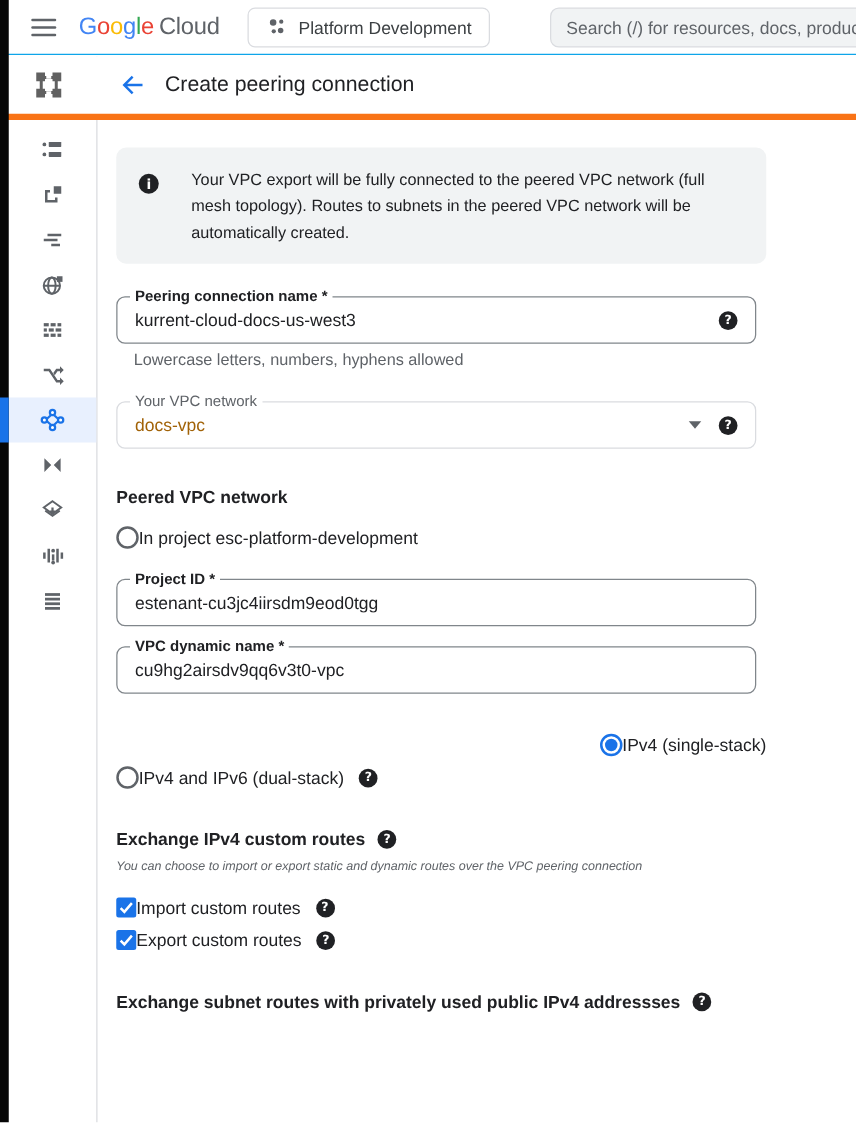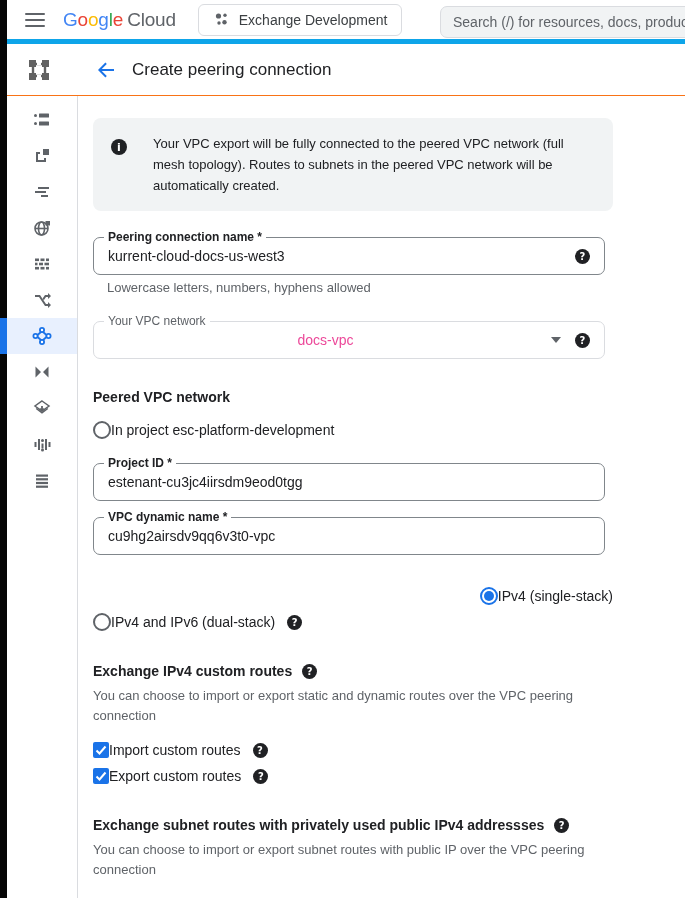--- a/index.html
+++ b/index.html
@@ -7,33 +7,33 @@
   body {
     position:relative; overflow:hidden; background:#fff;
     font-family:"Liberation Sans","DejaVu Sans",sans-serif;
     color:#202124; font-size:14px;
   }
   
   .black-strip { position:absolute; left:0; top:0; width:7px; height:898px; background:#060606; z-index:40; }
   .strip-indicator { position:absolute; left:0; top:318px; width:7px; height:36px; z-index:41; }
 
   
-  .topbar { position:absolute; left:0; top:0; width:685px; height:44px; background:#fff; border-bottom:5px solid #0ea5e9; display:flex; align-items:center; z-index:30; }
+  .topbar { position:absolute; left:0; top:0; width:685px; height:44px; background:#fff; border-bottom:1px solid #0ea5e9; display:flex; align-items:center; z-index:30; }
   .hamburger { margin-left:25px; width:20px; height:14px; display:flex; flex-direction:column; justify-content:space-between; cursor:pointer; }
   .hamburger span { display:block; height:2px; background:#5f6368; border-radius:1px; }
   .logo { margin-left:18px; font-size:19px; letter-spacing:-0.2px; white-space:nowrap; }
   .logo .word { font-weight:500; }
   .logo .cloud { color:#5f6368; margin-left:4px; font-weight:400; }
   .project-btn { margin-left:22px; display:flex; align-items:center; gap:9px; border:1px solid #dadce0; border-radius:6px; background:#fff; height:32px; padding:0 14px; font-size:14px; color:#3c4043; cursor:pointer; white-space:nowrap; }
   .search-box { position:absolute; left:440px; top:6px; width:260px; height:32px; background:#f1f3f4; border:1px solid #dadce0; border-radius:7px; display:flex; align-items:center; padding:0 12px; overflow:hidden; }
   .search-box input { border:none; outline:none; background:transparent; font-size:14px; color:#5f6368; width:100%; font-family:inherit; }
   .search-box input::placeholder { color:#5f6368; opacity:1; }
 
   
-  .page-header { position:absolute; left:0; top:45px; width:685px; height:51px; border-bottom:1px solid #f97316; background:#fff; display:flex; align-items:center; z-index:20; }
+  .page-header { position:absolute; left:0; top:45px; width:685px; height:51px; border-bottom:5px solid #f97316; background:#fff; display:flex; align-items:center; z-index:20; }
   .product-cell { width:78px; height:51px; display:flex; align-items:center; justify-content:center; flex:none; }
   .back-btn { width:36px; height:36px; margin-left:10px; display:flex; align-items:center; justify-content:center; border-radius:50%; cursor:pointer; flex:none; }
   .page-title { font-size:17px; color:#202124; margin-left:8px; font-weight:400; }
 
   
   .sidebar { position:absolute; left:7px; top:45px; width:71px; height:853px; background:#fff; border-right:1px solid #dadce0; z-index:10; }
   .sidebar-items { position:absolute; top:57px; left:0; width:70px; }
   .side-item { height:36px; display:flex; align-items:center; justify-content:center; cursor:pointer; }
   .side-item.selected { background:#e8f0fe; }
   .side-item svg { display:block; }
@@ -47,26 +47,26 @@
   .circle-ico.sm { width:15px; height:15px; font-size:10px; }
   .info-box .circle-ico { margin-top:6px; }
 
   
   .field { position:relative; width:512px; height:38px; border:1px solid #80868b; border-radius:7px; background:#fff; display:flex; align-items:center; padding:16px 14px; }
   .field .flabel { position:absolute; top:-8px; left:10px; background:#fff; padding:0 4px; font-size:12px; font-weight:700; color:#202124; line-height:14px; white-space:nowrap; }
   .field input { border:none; outline:none; font-size:14px; color:#202124; flex:1; font-family:inherit; background:transparent; }
   .field .trail { display:flex; align-items:center; gap:14px; margin-left:8px; }
   .field.disabled { border-color:#dadce0; }
   .field.disabled .flabel { color:#5f6368; font-weight:400; }
-  .field.disabled .fvalue { color:#ec4899; font-size:14px; flex:1;text-align:center; }
+  .field.disabled .fvalue { color:#a16207; font-size:14px; flex:1; }
   .caret-down { width:0; height:0; border-left:5px solid transparent; border-right:5px solid transparent; border-top:6px solid #5f6368; cursor:pointer; }
   .helper { font-size:13px; color:#5f6368; margin:5px 0 0 14px; }
 
   .section-title { font-size:14px; font-weight:700; color:#202124; display:flex; align-items:center; gap:10px;text-align:center; }
-  .section-desc { font-size:13px; color:#5f6368; line-height:1.5; margin-top:7px; max-width:500px; }
+  .section-desc { font-size:10px; color:#5f6368; line-height:1.5; margin-top:7px; max-width:500px;font-style:italic; }
 
   .choice-row { display:flex; align-items:center; height:26px; cursor:pointer; }
   .choice-label { font-size:14px; font-weight:500; color:#202124; display:flex; align-items:center; gap:12px; }
 
   .radio { width:18px; height:18px; border-radius:50%; border:2px solid #5f6368; flex:none; position:relative; background:#fff; }
   .radio.checked { border-color:#1a73e8; }
   .radio.checked::after { content:""; position:absolute; left:2px; top:2px; width:10px; height:10px; border-radius:50%; background:#1a73e8; }
 
   .checkbox { width:16px; height:16px; border-radius:2px; flex:none; position:relative; }
   .checkbox.checked { background:#1a73e8; }
@@ -93,21 +93,21 @@
   </div>
   <button class="project-btn">
     <span style="display:inline-flex;">
       <svg width="17" height="17" viewBox="0 0 17 17">
           <circle cx="5.5" cy="5" r="2.6" fill="#5f6368"></circle>
           <circle cx="12" cy="4.3" r="1.7" fill="#5f6368"></circle>
           <circle cx="6" cy="12" r="1.7" fill="#5f6368"></circle>
           <circle cx="11.5" cy="11.3" r="2.2" fill="#5f6368"></circle>
         </svg>
     </span>
-    <span>Exchange Development</span>
+    <span>Platform Development</span>
   </button>
   <div class="search-box">
     <input placeholder="Search (/) for resources, docs, products, a" style="">
   </div>
 </div>
 
 <div class="page-header">
   <div class="product-cell">
     <span style="display:inline-flex;">
       <svg width="28" height="28" viewBox="0 0 28 28">
@@ -328,15 +328,14 @@
     <span class="choice-label">
       <span>Export custom routes</span>
       <span class="circle-ico sm">?</span>
     </span>
   </div>
 
   <div class="section-title mt28">
     <span>Exchange subnet routes with privately used public IPv4 addressses</span>
     <span class="circle-ico sm">?</span>
   </div>
-  <div class="section-desc">You can choose to import or export subnet routes with public IP over the VPC peering connection</div>
 
 </div>
 
 </body></html>

